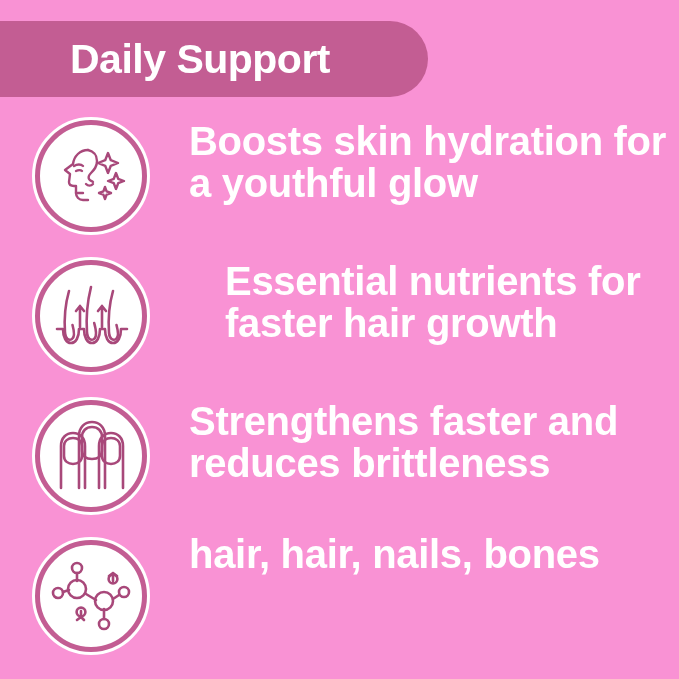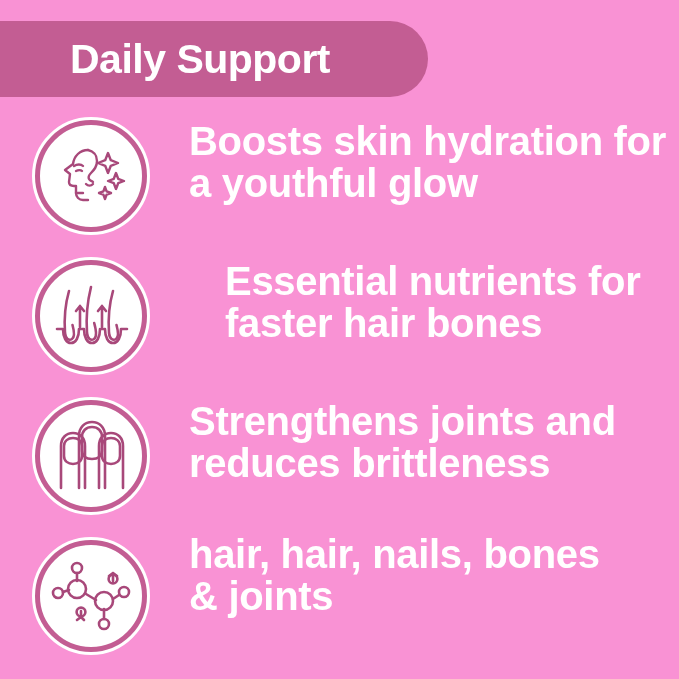--- a/index.html
+++ b/index.html
@@ -152,41 +152,41 @@
             <path d="M6 50 L12 50 C12 58 15 64 20 64 C25 64 28 58 28 50 L33 50 C33 58 36 64 41 64 C46 64 49 58 49 50 L54 50 C54 58 57 64 62 64 C67 64 70 58 70 50 L76 50"></path>
             <path d="M29 48 L29 27 M29 27 L25 32 M29 27 L33 32"></path>
             <path d="M51 48 L51 27 M51 27 L47 32 M51 27 L55 32"></path>
           </g>
         </svg>
       </div>
     </div>
   </div>
   <div class="benefit-text" id="text-1">
     <span class="line">Essential nutrients for</span>
-    <span class="line">faster hair bones</span>
+    <span class="line">faster hair growth</span>
   </div>
 
   <div class="benefit-row" id="row-2">
     <div class="icon-badge">
       <div class="ring">
         <svg width="80" height="76" viewBox="0 0 80 76">
           <g fill="none" stroke="#a8487a" stroke-width="2.6" stroke-linecap="round" stroke-linejoin="round">
             <path d="M10 70 L10 28 C10 20 15 15 22 15 C29 15 34 20 34 28 L34 70"></path>
             <path d="M13 28 C13 23 17 20 22 20 C27 20 31 23 31 28 L31 38 C31 43 27 46 22 46 C17 46 13 43 13 38 Z"></path>
             <path d="M28 70 L28 18 C28 9 34 4 41 4 C48 4 54 9 54 18 L54 70"></path>
             <path d="M31 19 C31 13 35 9 41 9 C47 9 51 13 51 19 L51 32 C51 38 47 41 41 41 C35 41 31 38 31 32 Z"></path>
             <path d="M48 70 L48 28 C48 20 53 15 60 15 C67 15 72 20 72 28 L72 70"></path>
             <path d="M51 28 C51 23 55 20 60 20 C65 20 69 23 69 28 L69 38 C69 43 65 46 60 46 C55 46 51 43 51 38 Z"></path>
           </g>
         </svg>
       </div>
     </div>
   </div>
   <div class="benefit-text" id="text-2">
-    <span class="line">Strengthens joints and</span>
+    <span class="line">Strengthens faster and</span>
     <span class="line">reduces brittleness</span>
   </div>
 
   <div class="benefit-row" id="row-3">
     <div class="icon-badge">
       <div class="ring">
         <svg width="80" height="74" viewBox="0 0 80 74">
           <g fill="none" stroke="#a8487a" stroke-width="2.6" stroke-linecap="round" stroke-linejoin="round">
             <path d="M26 22 L26 14"></path>
             <path d="M18 31 L12 33"></path>
@@ -203,16 +203,15 @@
             <circle cx="53" cy="65" r="5"></circle>
             <circle cx="62" cy="20" r="4.4"></circle>
             <circle cx="30" cy="53" r="4.4"></circle>
           </g>
         </svg>
       </div>
     </div>
   </div>
   <div class="benefit-text" id="text-3">
     <span class="line">hair, hair, nails, bones</span>
-    <span class="line">&amp; joints</span>
   </div>
 
 </div>
 
 </body></html>

